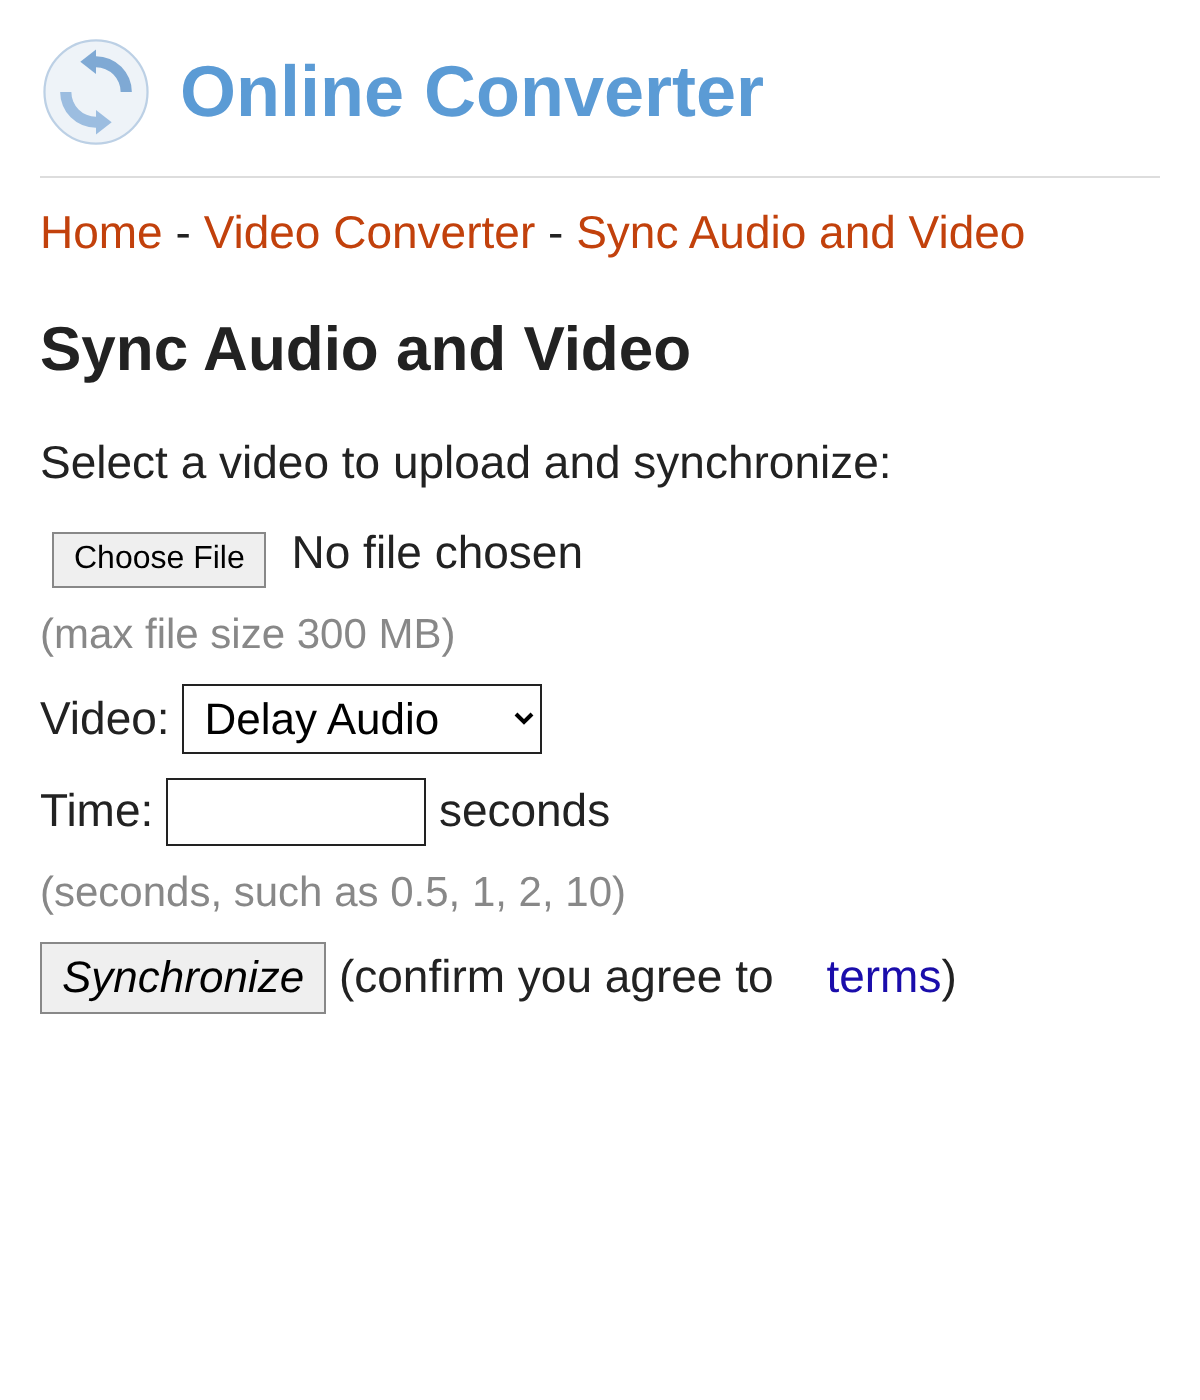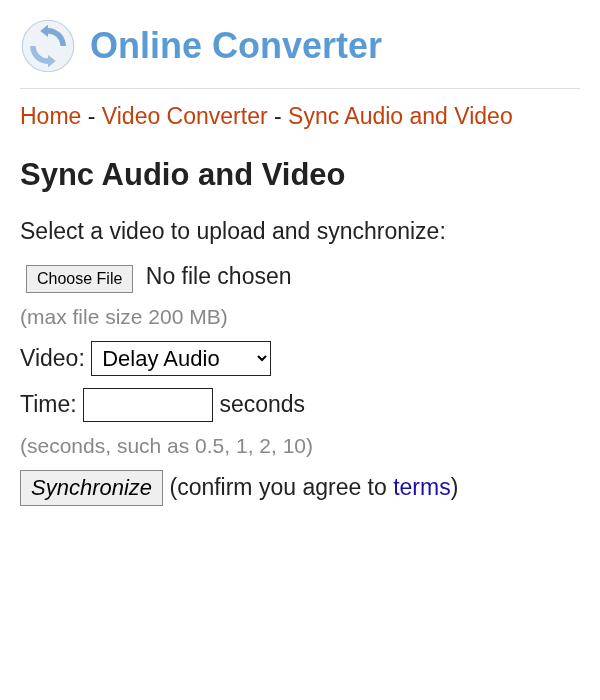--- a/index.html
+++ b/index.html
@@ -88,20 +88,21 @@
     font-size: 22px;
     padding: 4px 10px;
     background: #efefef;
     border: 1px solid #888;
     cursor: pointer;
     font-style: italic;
   }
   .terms-link {
     color: #1a0dab;
     text-decoration: none;
+    margin-left: 20px;
   }
 </style>
 </head>
 <body>
 
 <div class="header">
   <span class="logo-icon">
     <svg viewBox="0 0 100 100" width="56" height="56">
       <circle cx="50" cy="50" r="46" fill="#eef3f8" stroke="#bcd0e5" stroke-width="2"></circle>
       <path d="M50 18 A32 32 0 0 1 82 50 L72 50 A22 22 0 0 0 50 28 Z" fill="#7fa9d4"></path>
@@ -123,21 +124,21 @@
 
 <h1 class="page-title">Sync Audio and Video</h1>
 
 <div class="row">Select a video to upload and synchronize:</div>
 
 <div class="row">
   <button class="choose-file-btn">Choose File</button>
   <span class="file-status">No file chosen</span>
 </div>
 
-<div class="hint">(max file size 200 MB)</div>
+<div class="hint">(max file size 300 MB)</div>
 
 <div class="row">
   <span>Video:</span>
   <select class="option-select">
     <option>Delay Audio</option>
   </select>
 </div>
 
 <div class="row">
   <span>Time:</span>

